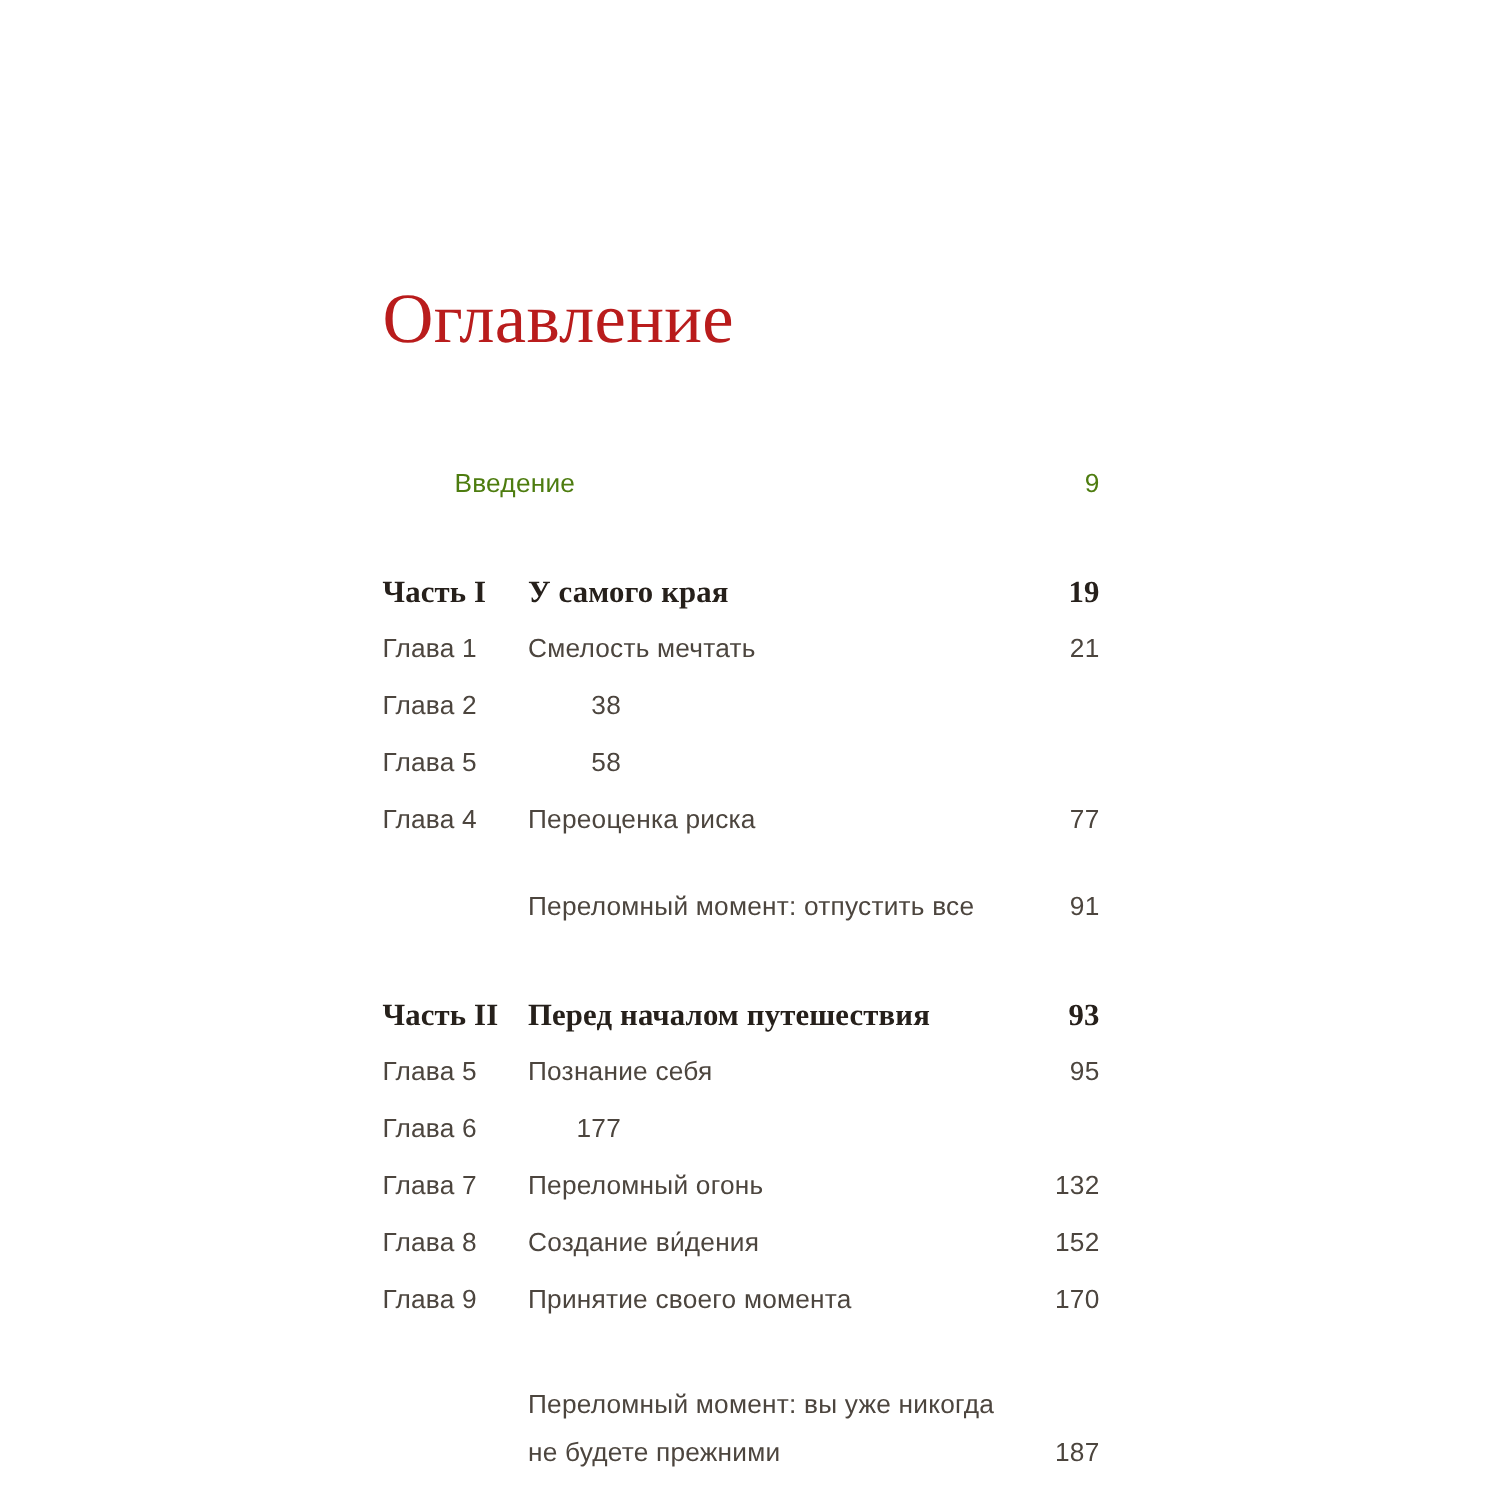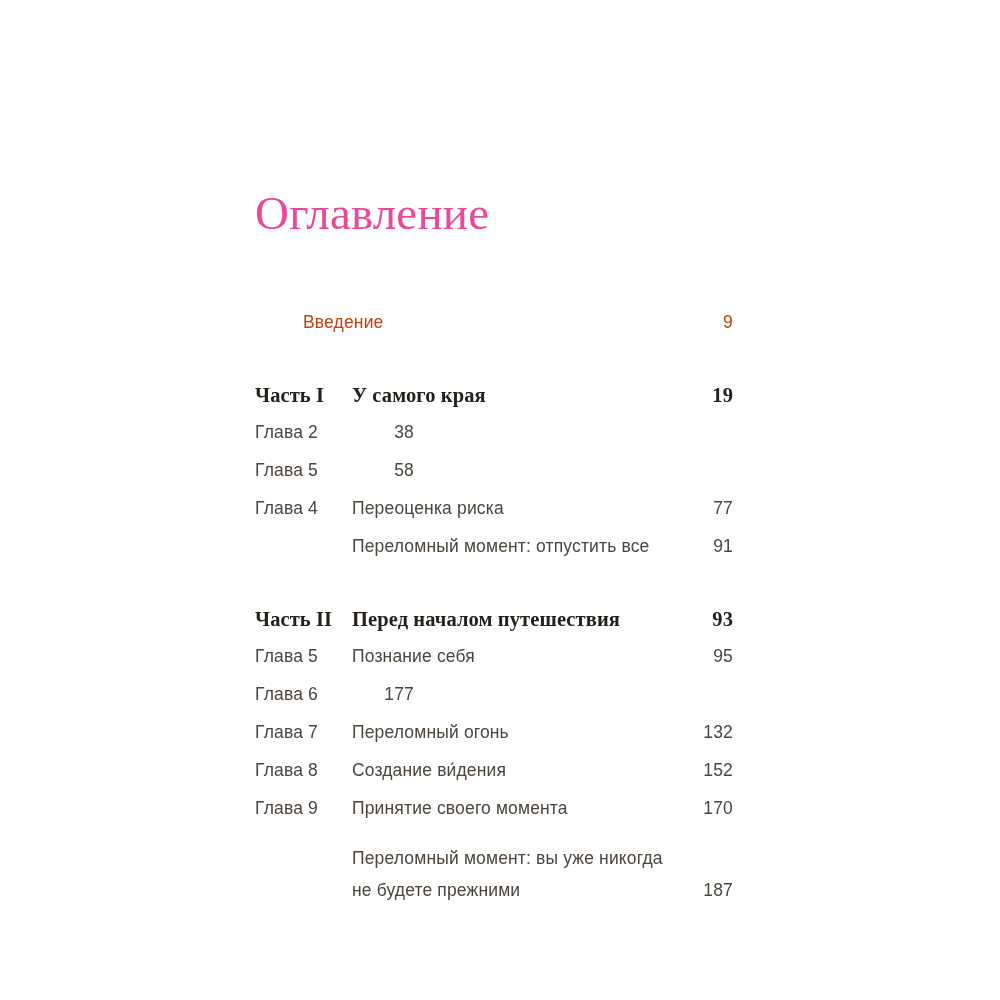--- a/index.html
+++ b/index.html
@@ -26,21 +26,21 @@
 
   
   .toc-title {
     position: absolute;
     left: 255px;
     top: 159px;
     font-family: "Liberation Serif", "DejaVu Serif", serif;
     font-size: 47px;
     font-weight: 400;
     line-height: 1;
-    color: #ec4899;
+    color: #b91c1c;
     letter-spacing: 0.2px;
     white-space: nowrap;
   }
 
   
   .toc-body {
     position: absolute;
     left: 255px;
     top: 312px;
     width: 478px;
@@ -76,21 +76,21 @@
   }
   .row-front .col-label {
     flex: 0 0 48px;
     max-width: 48px;
   }
   .row-front .col-title,
   .row-front .col-page {
     font-family: "Liberation Sans", "DejaVu Sans", sans-serif;
     font-size: 17.5px;
     font-weight: 400;
-    color: #c2410c;
+    color: #4d7c0f;
     letter-spacing: 0.15px;
   }
   .row-front .col-page {
     flex: 0 0 62px;
     max-width: 62px;
   }
 
   
   .row-part {
     height: 38px;
@@ -124,20 +124,21 @@
   .row-interlude .col-title,
   .row-interlude .col-page {
     font-family: "Liberation Sans", "DejaVu Sans", sans-serif;
     font-size: 17.5px;
     font-weight: 400;
     color: #4c453e;
     letter-spacing: 0.15px;
   }
   .row-interlude {
     height: 38px;
+    margin-top: 20px;
   }
 
   
   .row-interlude.two-line {
     height: auto;
     align-items: flex-end;
   }
   .row-interlude.two-line .col-title {
     line-height: 32px;
     white-space: pre-line;
@@ -170,20 +171,25 @@
     </div>
 
     <div class="gap-before-part"></div>
 
     <div class="toc-row row-part">
       <span class="col-label">Часть I</span>
       <span class="col-title">У самого края</span>
       <span class="col-page">19</span>
     </div>
 
+    <div class="toc-row row-chapter">
+      <span class="col-label">Глава 1</span>
+      <span class="col-title">Смелость мечтать</span>
+      <span class="col-page">21</span>
+    </div>
 
     <div class="toc-row row-chapter">
       <span class="col-label">Глава 2</span>
       <span class="col-page">38</span>
     </div>
 
     <div class="toc-row row-chapter">
       <span class="col-label">Глава 5</span>
       <span class="col-page">58</span>
     </div>

